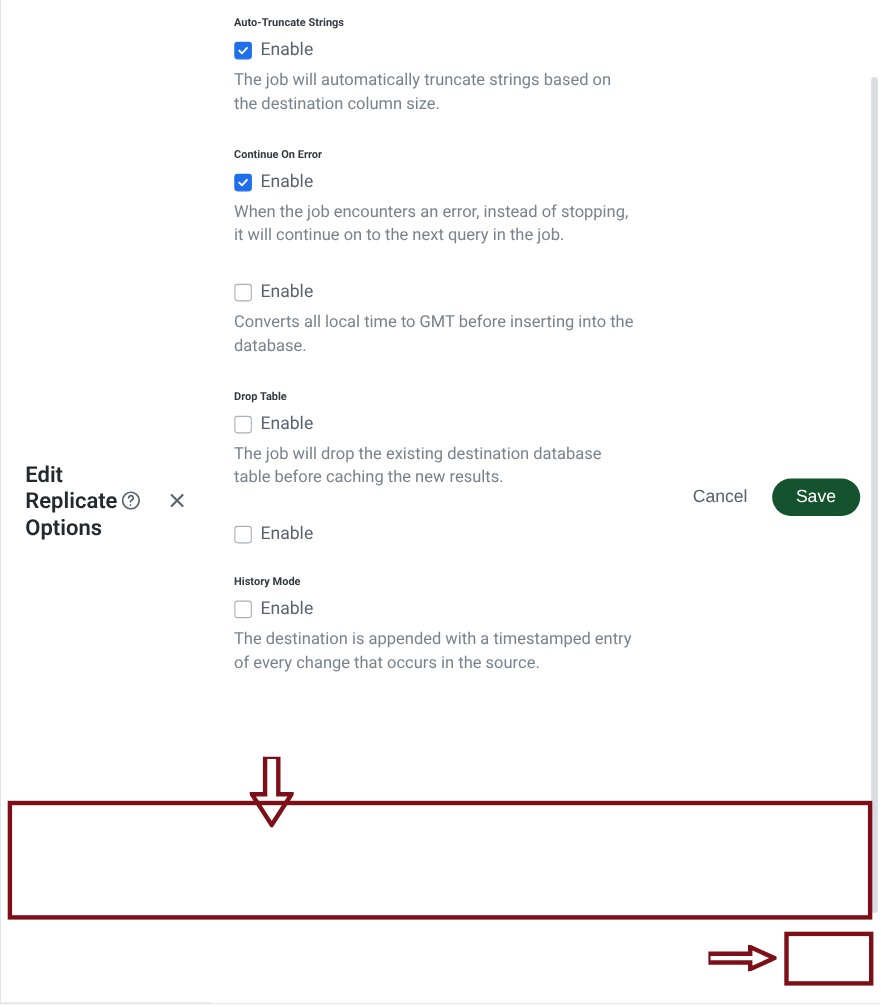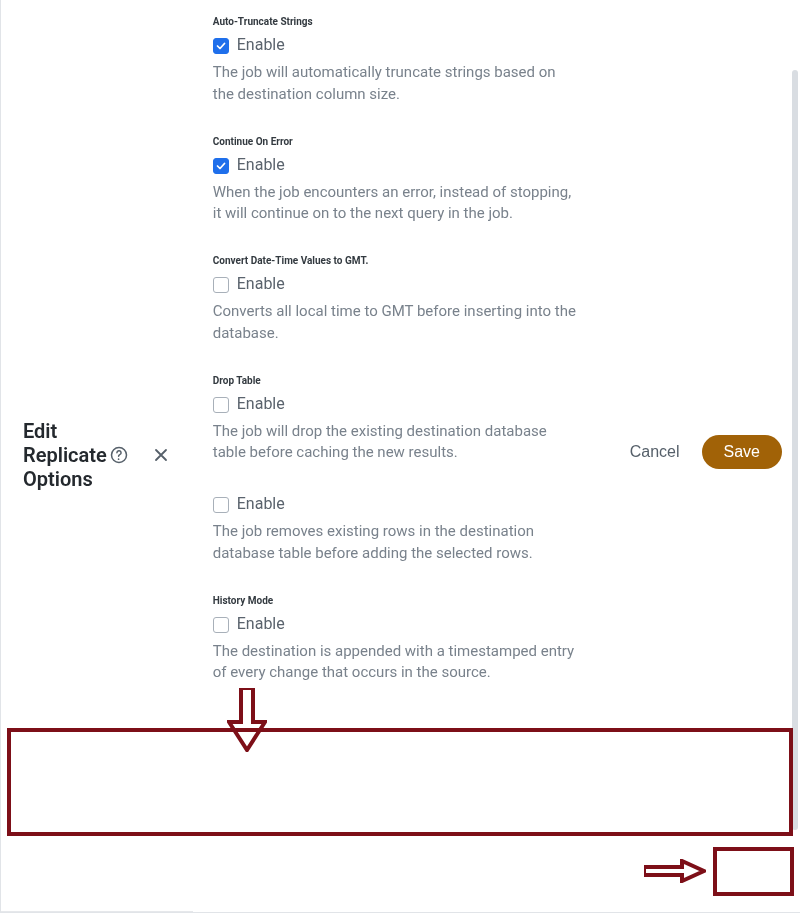--- a/index.html
+++ b/index.html
@@ -124,21 +124,21 @@
     cursor: pointer;
     border: none;
   }
   .btn-cancel {
     background: none;
     color: #56606a;
     padding: 8px 14px;
     font-weight: 500;
   }
   .btn-save {
-    background: #a16207;
+    background: #14532d;
     color: #fff;
     padding: 8px 22px;
     border-radius: 24px;
     font-weight: 500;
     text-align: right;
   }
   
   .hl-box {
     position: absolute;
     border: 4px solid #7d0f18;
@@ -216,21 +216,20 @@
           <svg width="12" height="12" viewBox="0 0 24 24" fill="none" stroke="#fff" stroke-width="3.5" stroke-linecap="round" stroke-linejoin="round">
               <polyline points="5 12 10 17 19 7"></polyline>
             </svg>
         </span>
         <span class="enable-label">Enable</span>
       </div>
       <div class="option-desc">When the job encounters an error, instead of stopping, it will continue on to the next query in the job.</div>
     </div>
 
     <div class="option-group">
-      <div class="option-title">Convert Date-Time Values to GMT.</div>
       <div class="option-check-row">
         <span class="checkbox"></span>
         <span class="enable-label">Enable</span>
       </div>
       <div class="option-desc">Converts all local time to GMT before inserting into the database.</div>
     </div>
 
     <div class="option-group">
       <div class="option-title">Drop Table</div>
       <div class="option-check-row">
@@ -238,21 +237,20 @@
         <span class="enable-label">Enable</span>
       </div>
       <div class="option-desc">The job will drop the existing destination database table before caching the new results.</div>
     </div>
 
     <div class="option-group">
       <div class="option-check-row">
         <span class="checkbox"></span>
         <span class="enable-label">Enable</span>
       </div>
-      <div class="option-desc">The job removes existing rows in the destination database table before adding the selected rows.</div>
     </div>
 
     <div class="option-group">
       <div class="option-title">History Mode</div>
       <div class="option-check-row">
         <span class="checkbox"></span>
         <span class="enable-label">Enable</span>
       </div>
       <div class="option-desc">The destination is appended with a timestamped entry of every change that occurs in the source.</div>
     </div>

